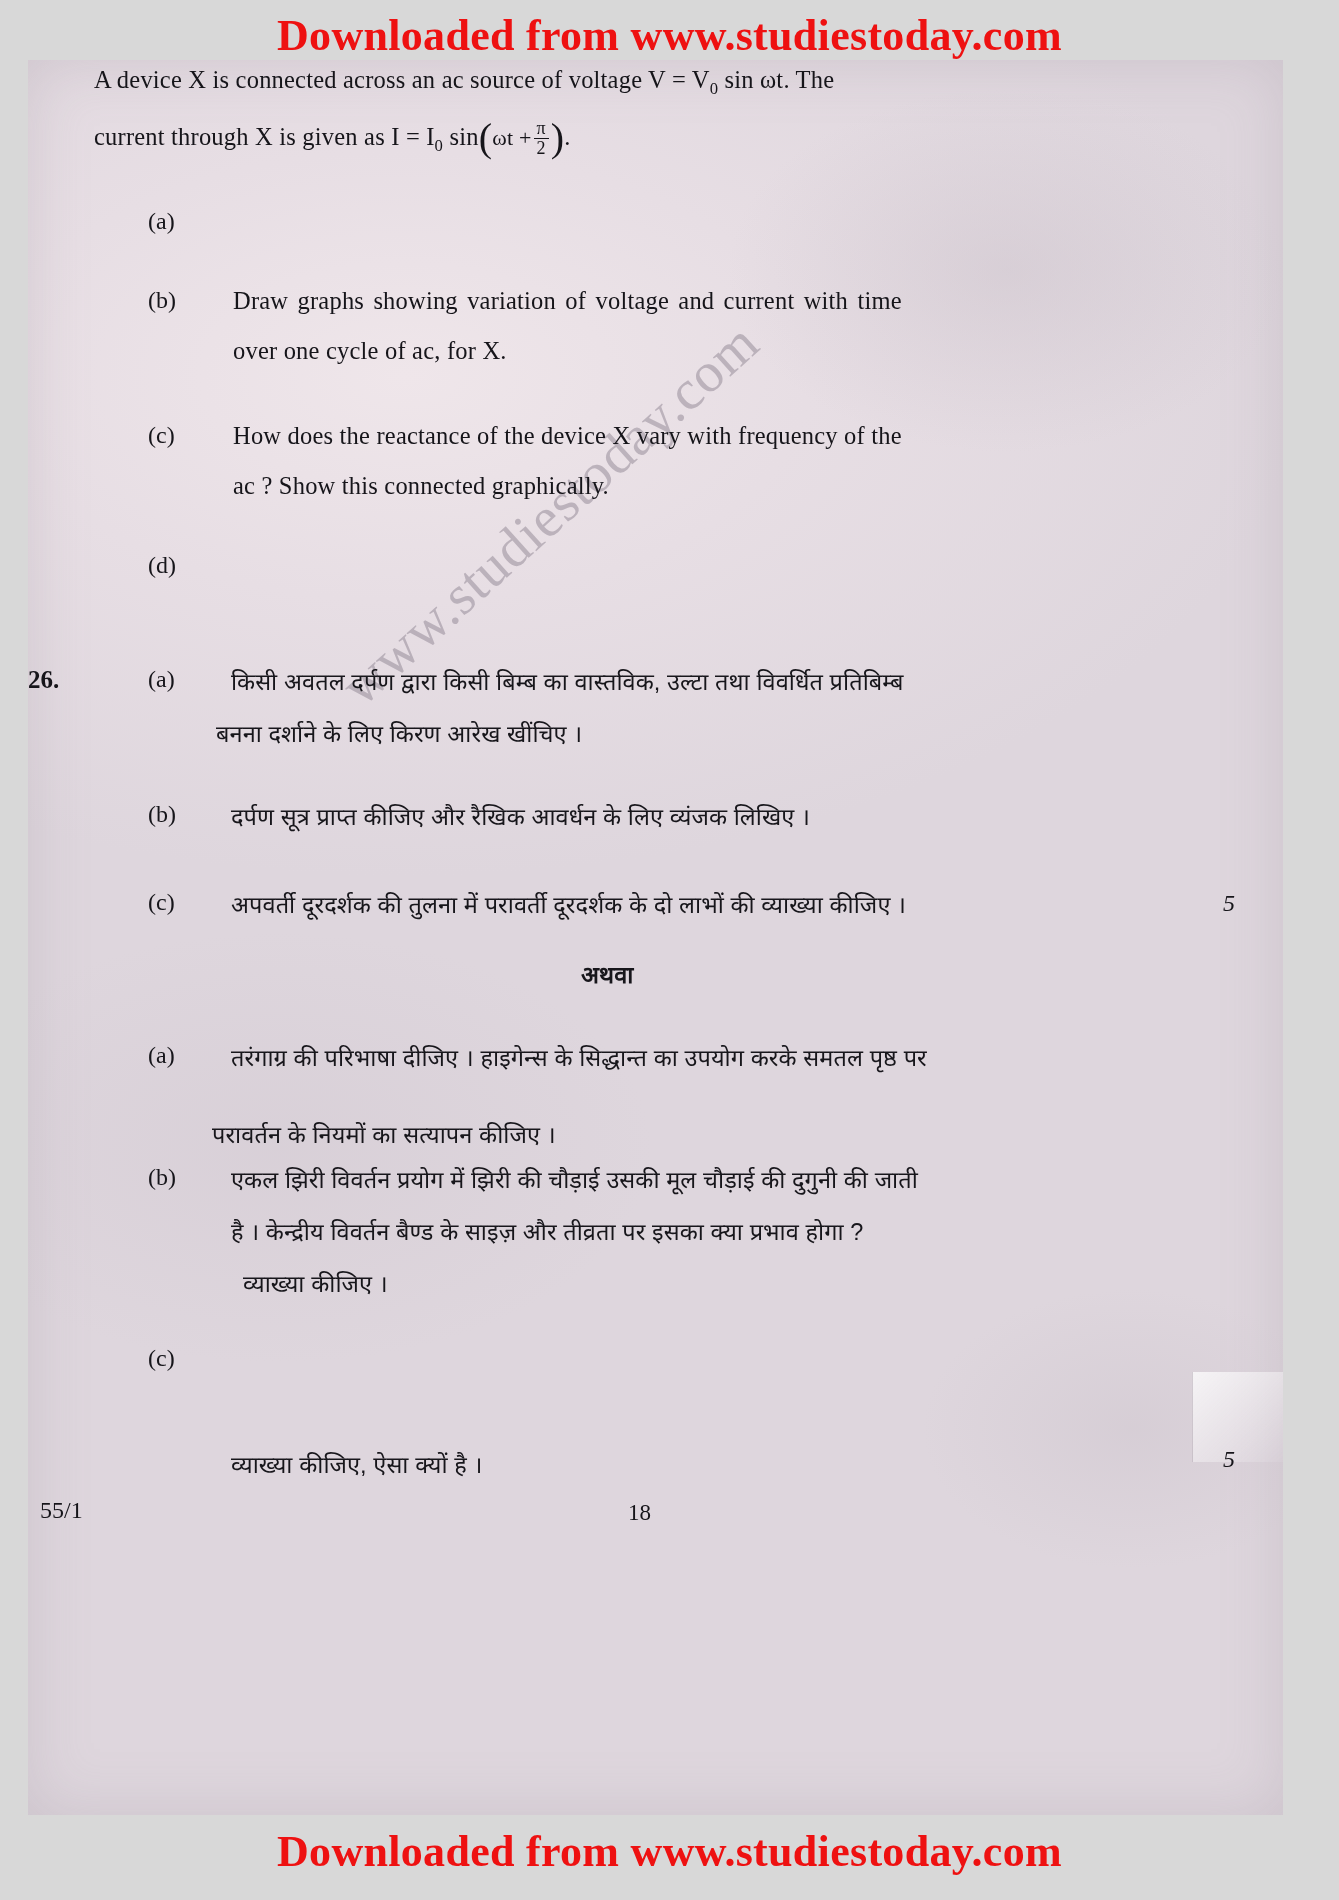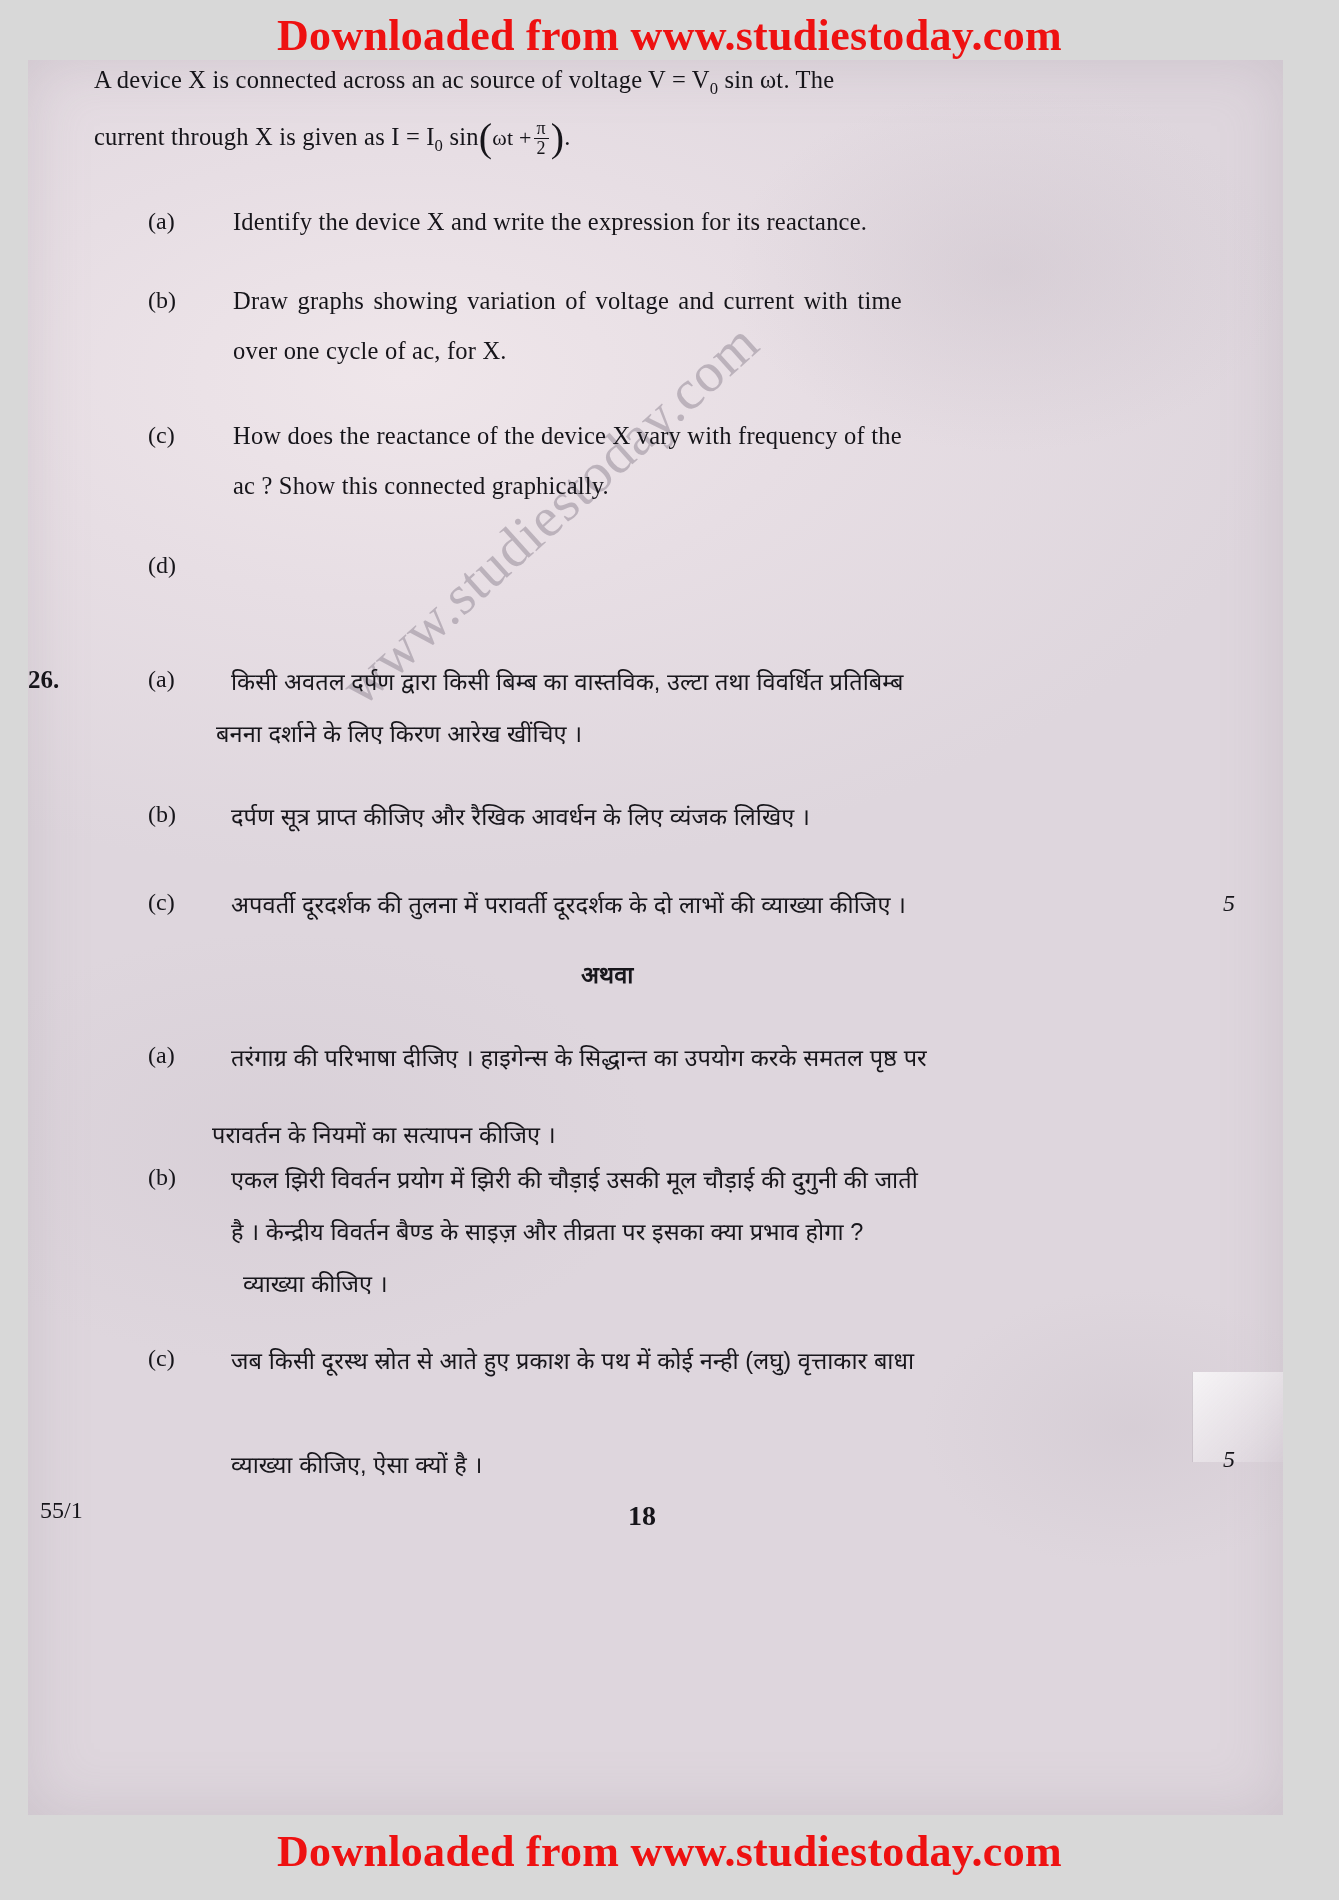--- a/index.html
+++ b/index.html
@@ -121,22 +121,21 @@
     font-family: "Liberation Serif", serif;
     font-size: 24px;
     font-style: italic;
   }
   .footer-left {
     font-family: "Liberation Serif", serif;
     font-size: 24px;
   }
   .footer-center {
     font-family: "Liberation Serif", serif;
-    font-size: 28px;
-    font-weight: bold;
+    font-size: 23px;
   }
   
   .frac {
     display: inline-block;
     vertical-align: middle;
     text-align: center;
     font-size: 18px;
     line-height: 1.05;
     margin: 0 2px;
     position: relative;
@@ -169,21 +168,20 @@
 
       <div class="line eng" style="left:66px; top:6px; width:1130px;">
         <span>A device X is connected across an ac source of voltage V = V</span><sub>0</sub><span> sin ωt. The</span>
       </div>
 
       <div class="line eng" style="left:66px; top:60px; width:1130px;">
         <span>current through X is given as  I = I</span><sub>0</sub><span> sin</span><span class="paren-big">(</span><span style="font-size:22px;">ωt +</span><span class="frac"><span class="num">π</span><span class="den">2</span></span><span class="paren-big">)</span><span>.</span>
       </div>
 
       <div class="line label" style="left:120px; top:148px;">(a)</div>
-      <div class="line eng" style="left:205px; top:148px; width:950px;">Identify the device X and write the expression for its reactance.</div>
 
       <div class="line label" style="left:120px; top:227px;">(b)</div>
       <div class="line eng" style="left:205px; top:227px; width:960px; word-spacing:3px;">Draw graphs showing variation of voltage and current with time</div>
       <div class="line eng" style="left:205px; top:277px; width:960px;">over one cycle of ac, for X.</div>
 
       <div class="line label" style="left:120px; top:362px;">(c)</div>
       <div class="line eng" style="left:205px; top:362px; width:960px;">How does the reactance of the device X vary with frequency of the</div>
       <div class="line eng" style="left:205px; top:412px; width:960px;">ac ? Show this connected graphically.</div>
 
       <div class="line label" style="left:120px; top:492px;">(d)</div>
@@ -206,21 +204,20 @@
       <div class="line label" style="left:120px; top:982px;">(a)</div>
       <div class="line hin" style="left:203px; top:981px; width:1000px;">तरंगाग्र की परिभाषा दीजिए । हाइगेन्स के सिद्धान्त का उपयोग करके समतल पृष्ठ पर</div>
       <div class="line hin" style="left:184px; top:1058px; width:1000px;">परावर्तन के नियमों का सत्यापन कीजिए ।</div>
 
       <div class="line label" style="left:120px; top:1104px;">(b)</div>
       <div class="line hin" style="left:203px; top:1103px; width:1000px;">एकल झिरी विवर्तन प्रयोग में झिरी की चौड़ाई उसकी मूल चौड़ाई की दुगुनी की जाती</div>
       <div class="line hin" style="left:203px; top:1155px; width:1000px;">है । केन्द्रीय विवर्तन बैण्ड के साइज़ और तीव्रता पर इसका क्या प्रभाव होगा ?</div>
       <div class="line hin" style="left:215px; top:1207px; width:1000px;">व्याख्या कीजिए ।</div>
 
       <div class="line label" style="left:120px; top:1285px;">(c)</div>
-      <div class="line hin" style="left:203px; top:1284px; width:1010px;">जब किसी दूरस्थ स्रोत से आते हुए प्रकाश के पथ में कोई नन्ही (लघु) वृत्ताकार बाधा</div>
       <div class="line hin" style="left:203px; top:1388px; width:1010px;">व्याख्या कीजिए, ऐसा क्यों है ।</div>
       <div class="line marks" style="left:1195px; top:1386px;">5</div>
 
       <div class="line footer-left" style="left:12px; top:1437px;">55/1</div>
       <div class="line footer-center" style="left:600px; top:1440px;">18</div>
 
     </div>
   </div>
 
   <div class="banner banner-bottom">Downloaded from www.studiestoday.com</div>

